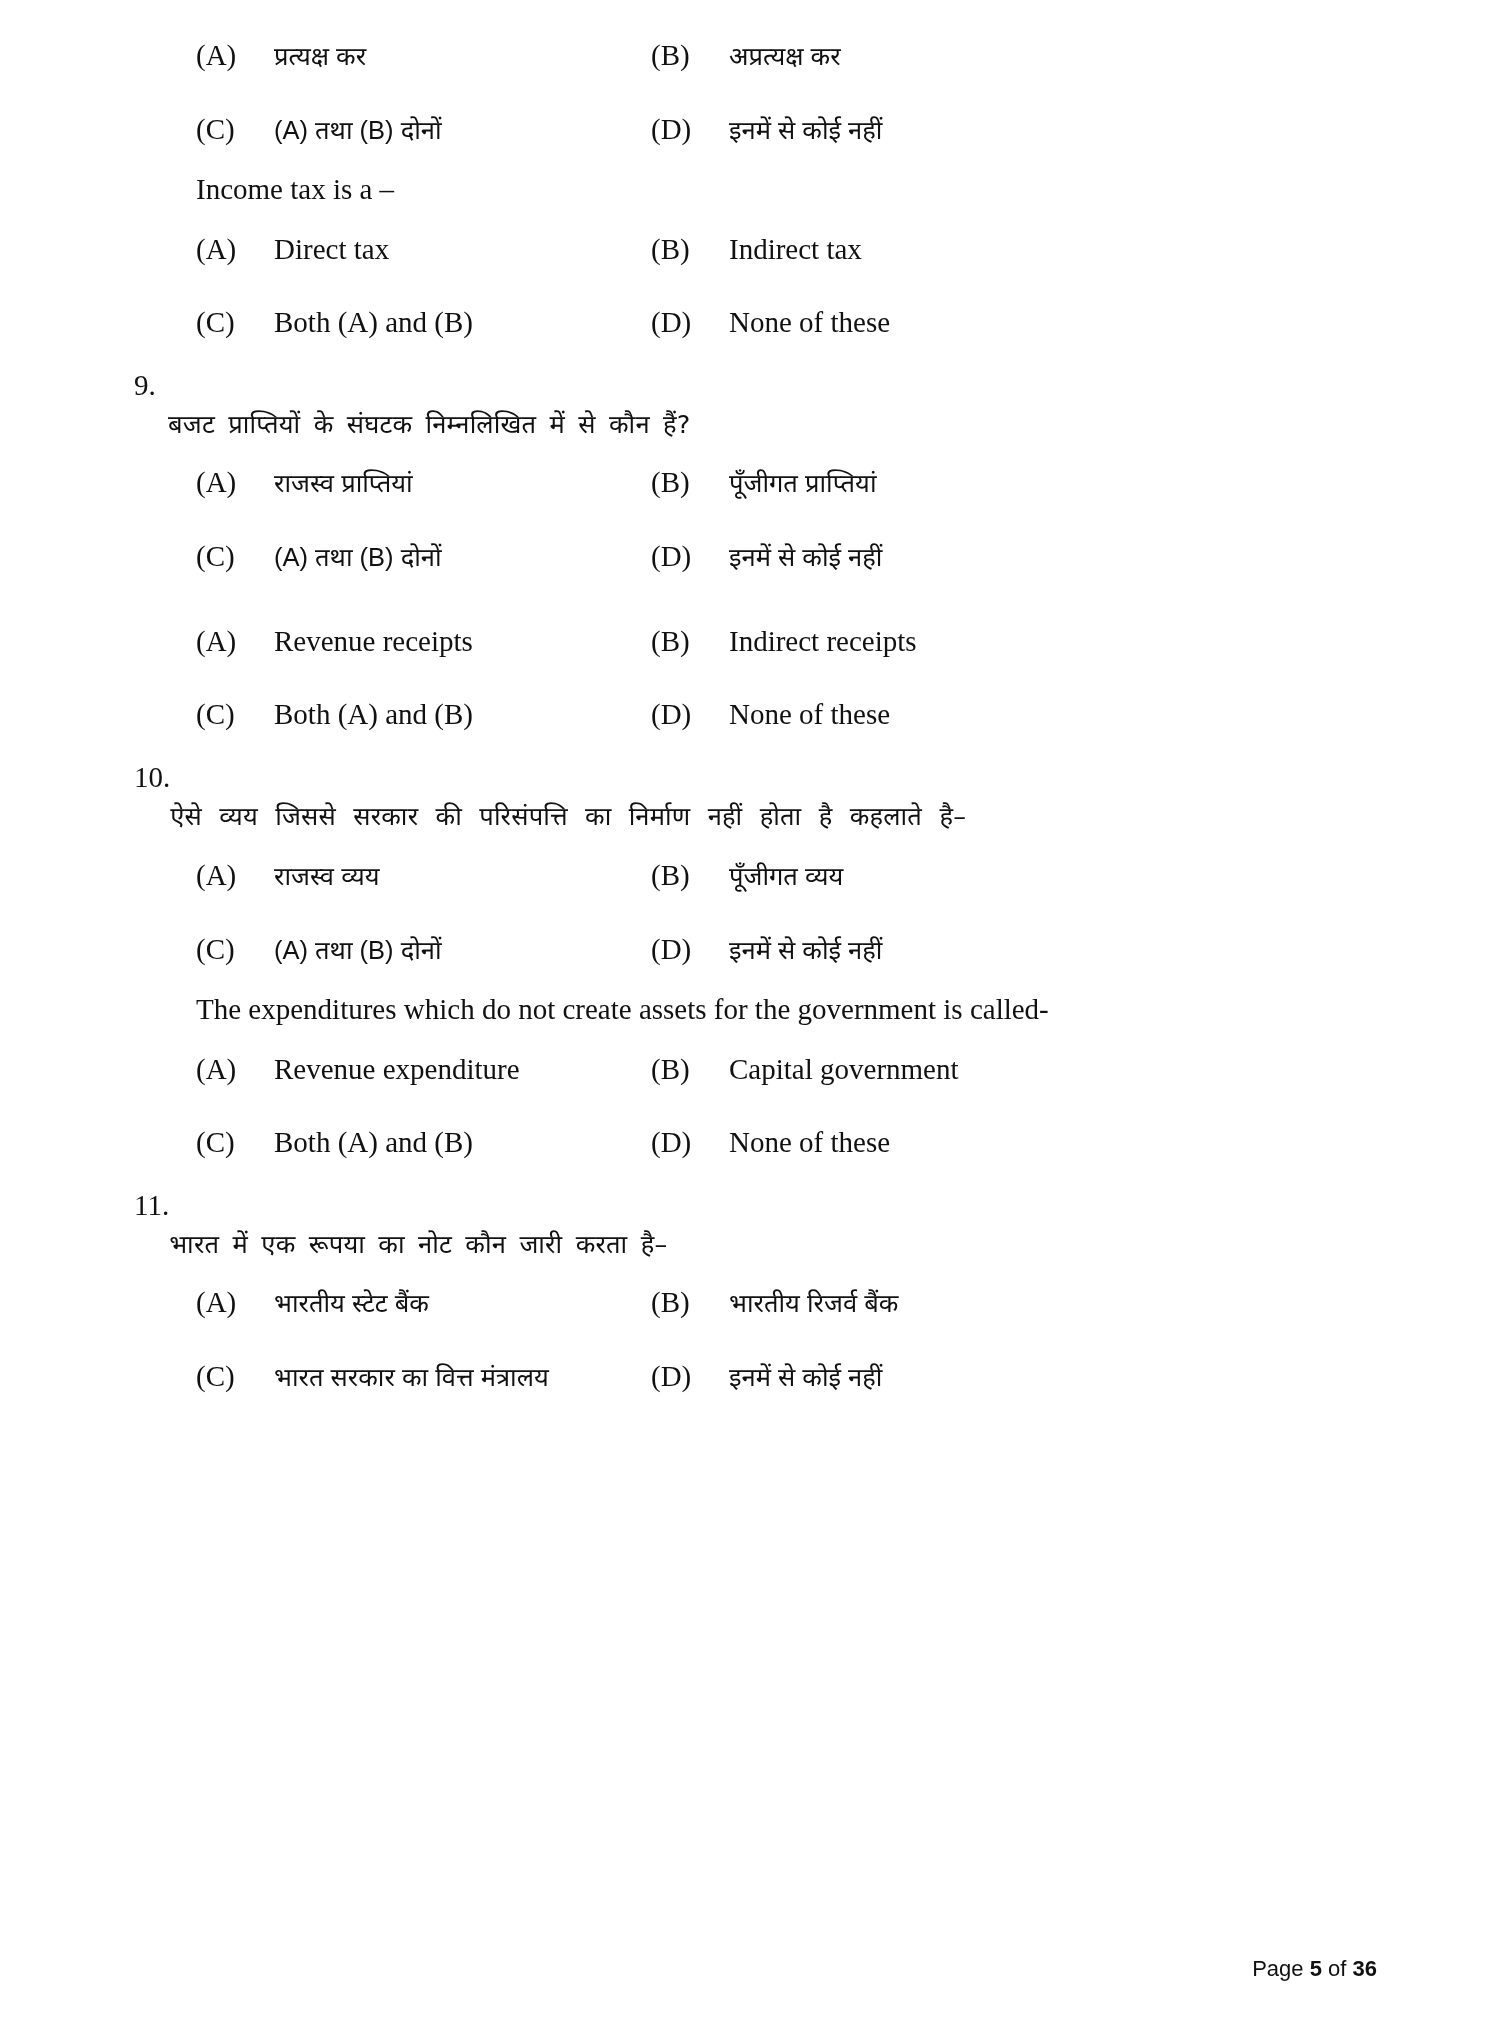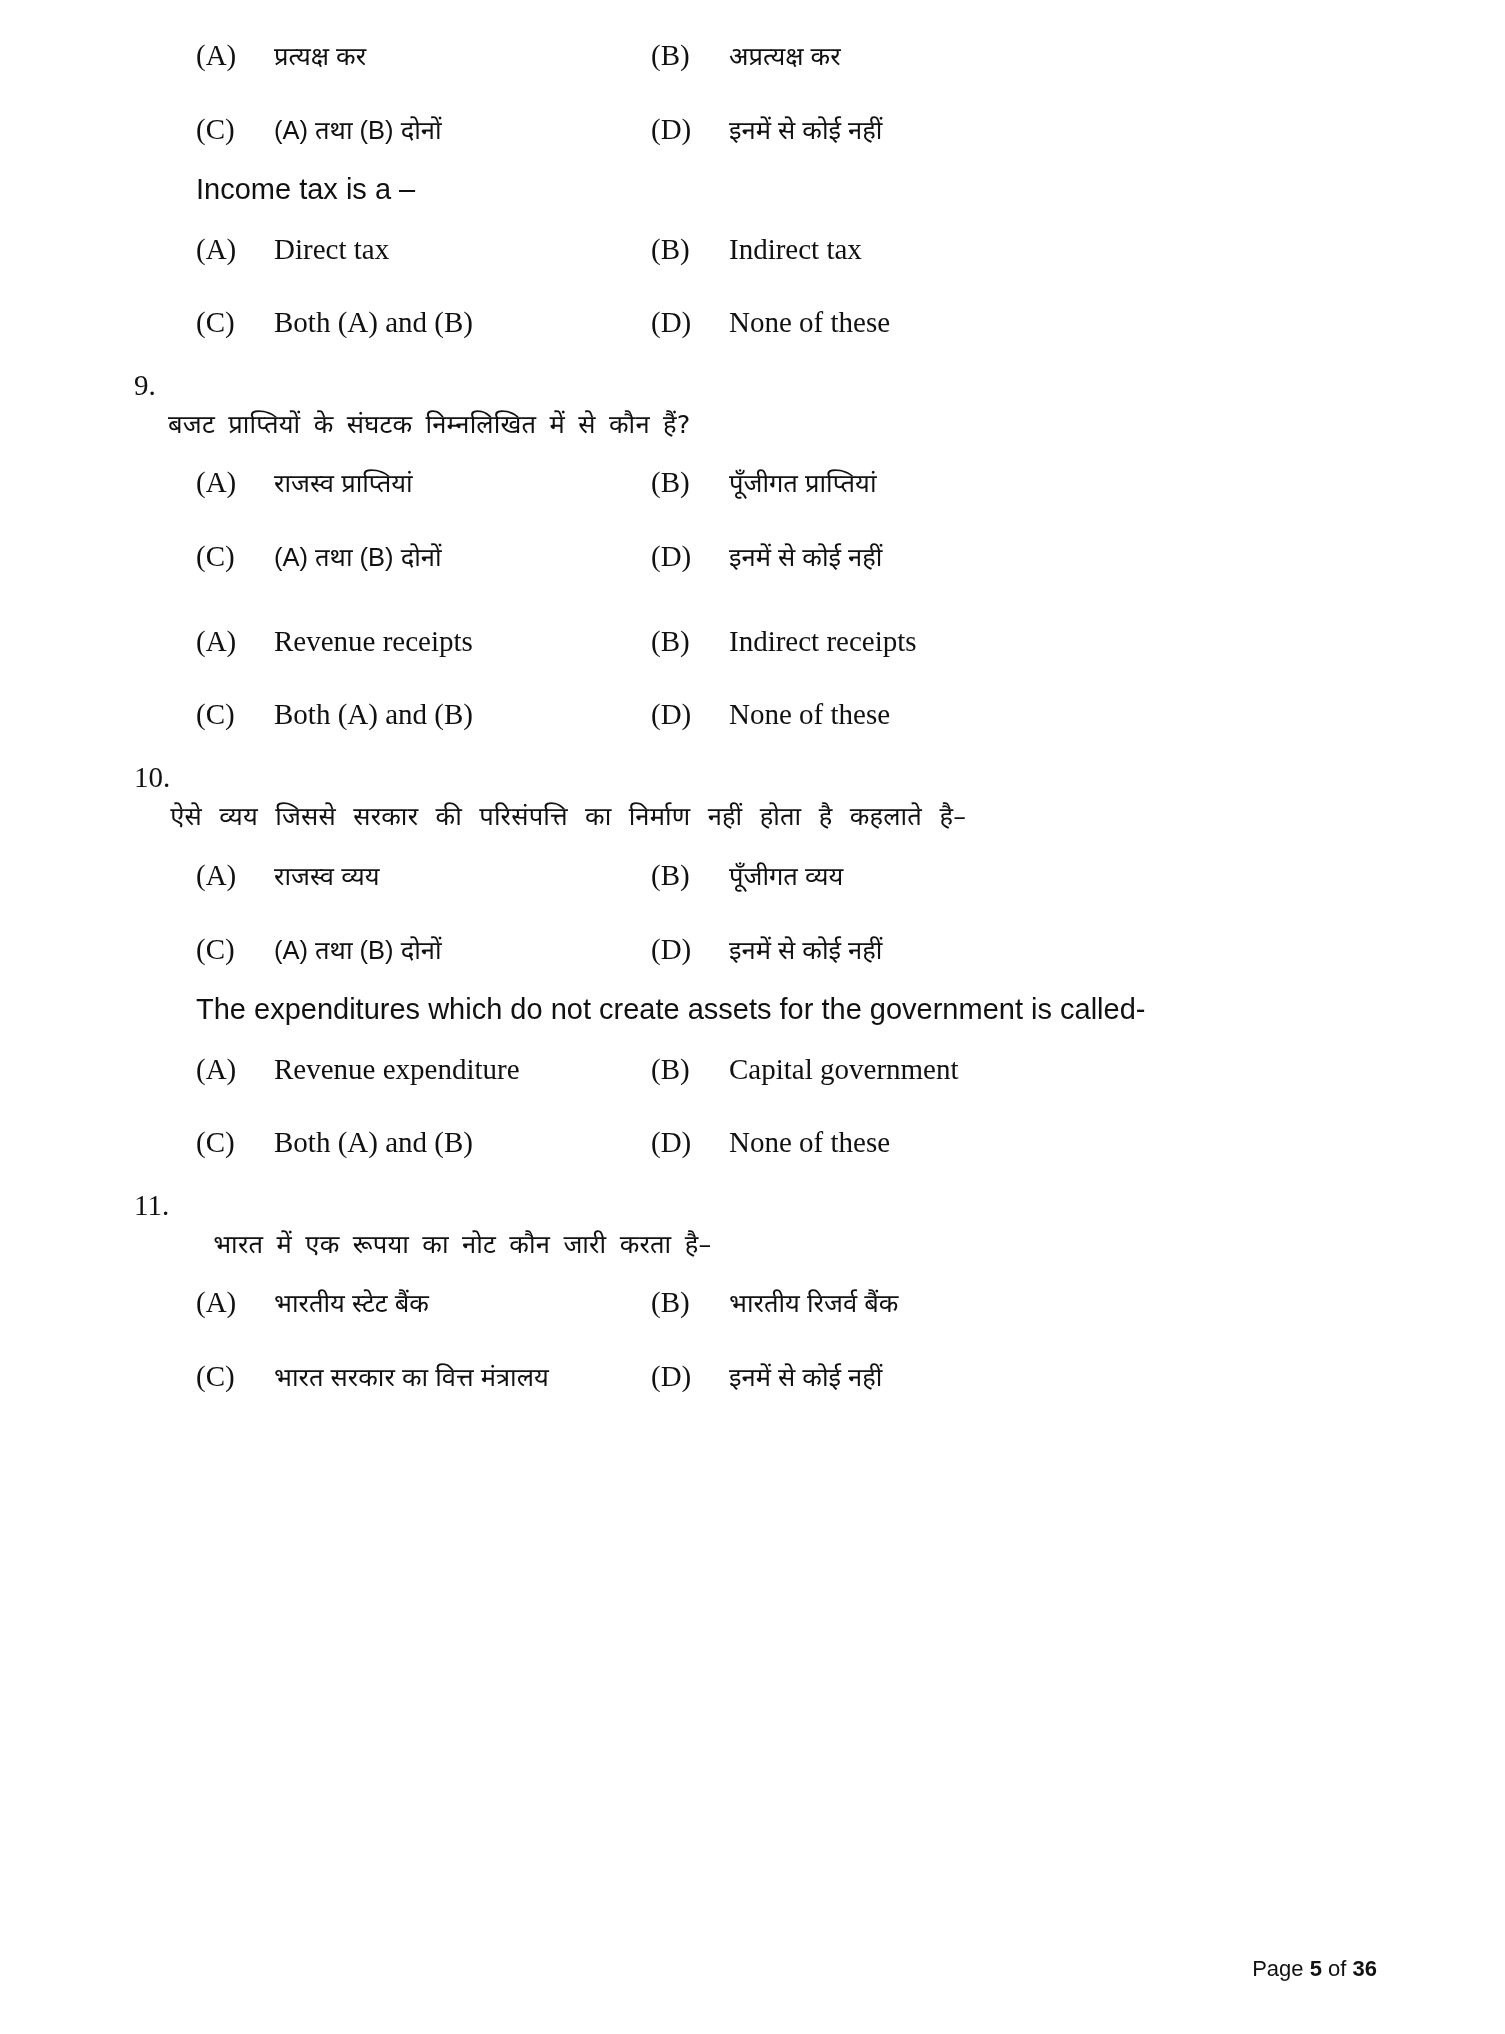--- a/index.html
+++ b/index.html
@@ -32,21 +32,21 @@
   }
 
   
   .hi {
     font-family: "DejaVu Sans", sans-serif;
     font-size: 25.5px;
     line-height: 1.2;
     letter-spacing: 0.2px;
   }
   .en {
-    font-family: Liberation Sans, sans-serif;
+    font-family: Liberation Serif, serif;
     font-size: 29px;
     line-height: 1.2;
   }
 
   
   .qrow {
     display: flex;
     align-items: flex-start;
     margin: 0;
     padding: 0;
@@ -304,21 +304,21 @@
         <span class="optval-en">Both (A) and (B)</span>
       </div>
       <div class="optcell right">
         <span class="optlbl">(D)</span>
         <span class="optval-en">None of these</span>
       </div>
     </div>
 
     <div class="sp-q"></div>
 
-    <div class="qrow" style="margin-left:-16px;gap:44px;">
+    <div class="qrow" style="margin-left:-16px;">
       <div class="qnum">11.</div>
       <div class="qtext-hi hi stem-wide">भारत में एक रूपया का नोट कौन जारी करता है–</div>
     </div>
 
     <div class="sp-block"></div>
 
     <div class="optrow">
       <div class="optcell left">
         <span class="optlbl">(A)</span>
         <span class="optval-hi">भारतीय स्टेट बैंक</span>

